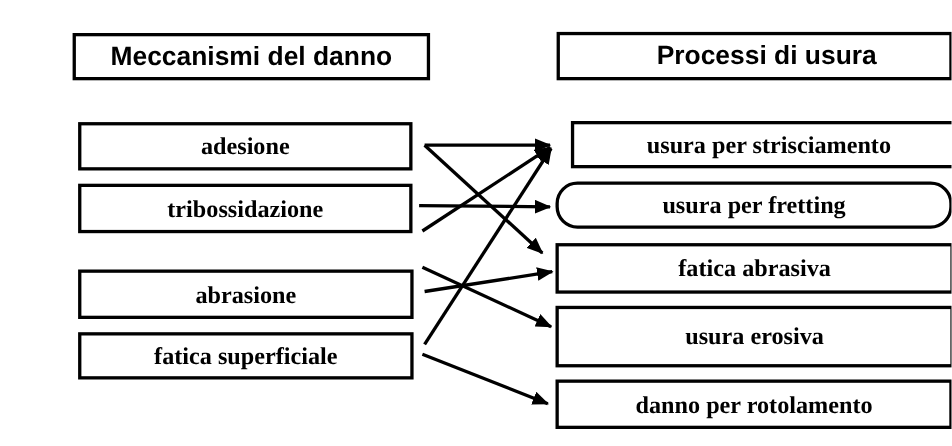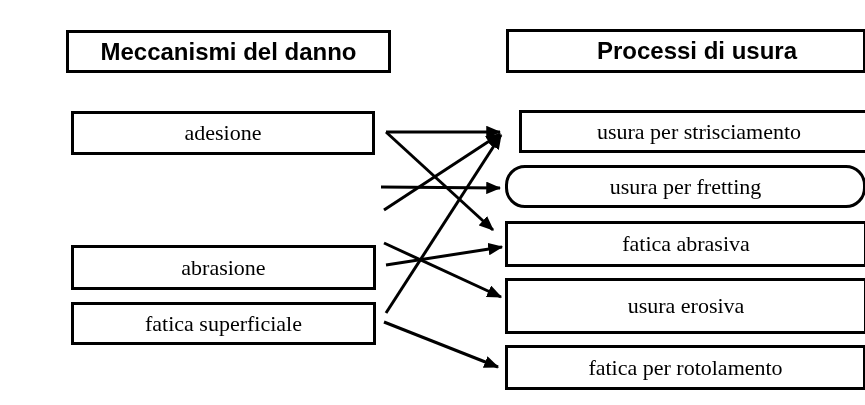--- a/index.html
+++ b/index.html
@@ -28,21 +28,21 @@
     text-align: center;
     line-height: 1;
   }
   .header {
     font-family: "Liberation Sans", sans-serif;
     font-weight: bold;
     font-size: 24px;
   }
   .item {
     font-family: "Liberation Serif", serif;
-    font-weight: normal;
+    font-weight: bold;
     font-size: 22px;
   }
   #header-left  { left: 35px;  top: 30px;  width: 325px; height: 43px; }
   #header-right { left: 475px; top: 29px;  width: 360px; height: 44px; padding-left: 22px; }
 
   #mech-0 { left: 40px; top: 111px; width: 304px; height: 44px; }
   #mech-1 { left: 40px; top: 167px; width: 304px; height: 45px; }
   #mech-2 { left: 40px; top: 245px; width: 305px; height: 45px; }
   #mech-3 { left: 40px; top: 302px; width: 305px; height: 43px; }
 
@@ -64,34 +64,35 @@
 <body>
 
 <div id="canvas">
 
   <div class="box header" id="header-left">Meccanismi del danno</div>
 
   <div class="box header" id="header-right">Processi di usura</div>
 
   <div class="box item" id="mech-0">adesione</div>
 
+  <div class="box item" id="mech-1">tribossidazione</div>
 
   <div class="box item" id="mech-3">fatica superficiale</div>
 
   <div class="box item" id="mech-2">abrasione</div>
 
   <div class="box item" id="proc-0">usura per strisciamento</div>
 
   <div class="box item" id="proc-1">usura per fretting</div>
 
   <div class="box item" id="proc-2">fatica abrasiva</div>
 
   <div class="box item" id="proc-3">usura erosiva</div>
 
-  <div class="box item" id="proc-4">fatica per rotolamento</div>
+  <div class="box item" id="proc-4">danno per rotolamento</div>
 
   <svg id="arrow-layer" viewBox="0 0 865 405" xmlns="http://www.w3.org/2000/svg">
     <defs>
       <marker id="arrowhead" viewBox="0 0 12 10" refX="11" refY="5" markerWidth="15" markerHeight="12.5" markerUnits="userSpaceOnUse" orient="auto">
         <path d="M0,0 L12,5 L0,10 Z" fill="#000000"></path>
       </marker>
     </defs>
   <line x1="355" y1="132" x2="469" y2="132" stroke="#000000" stroke-width="3" marker-end="url(#arrowhead)"></line>
       <line x1="355" y1="132" x2="462" y2="230" stroke="#000000" stroke-width="3" marker-end="url(#arrowhead)"></line>
       <line x1="350" y1="187" x2="469" y2="188" stroke="#000000" stroke-width="3" marker-end="url(#arrowhead)"></line>

